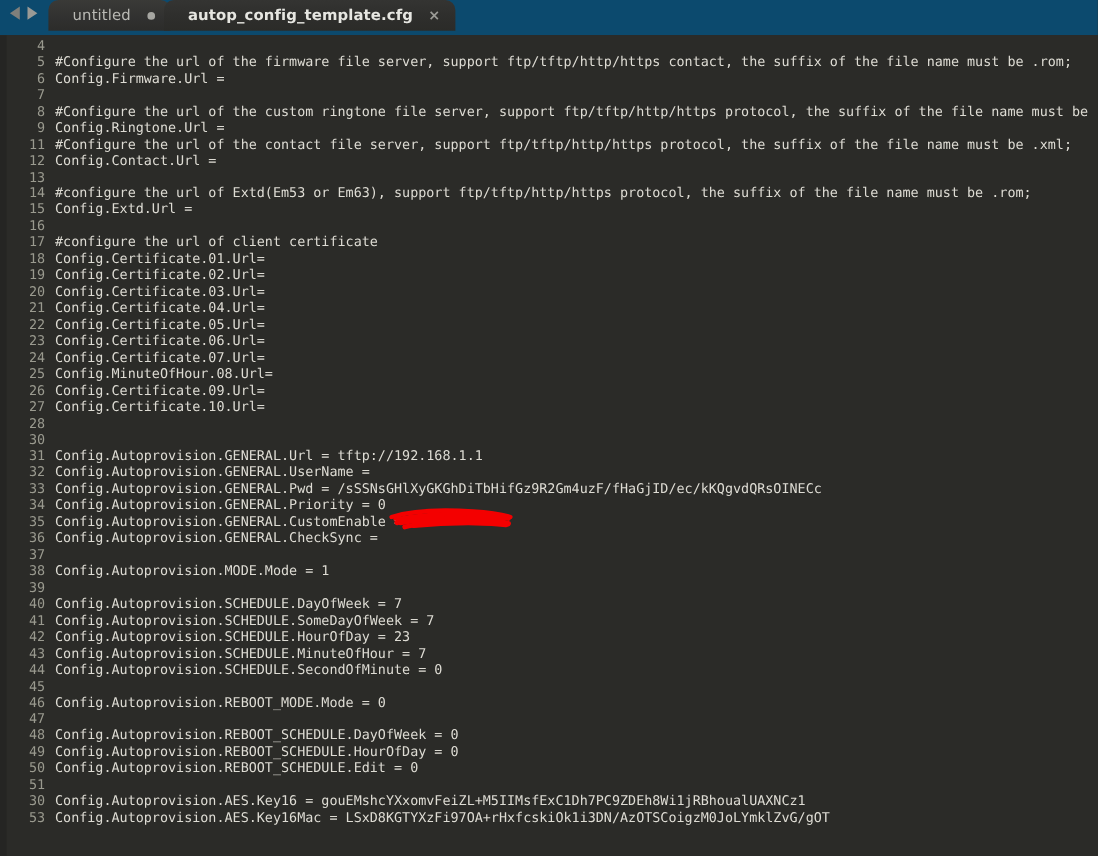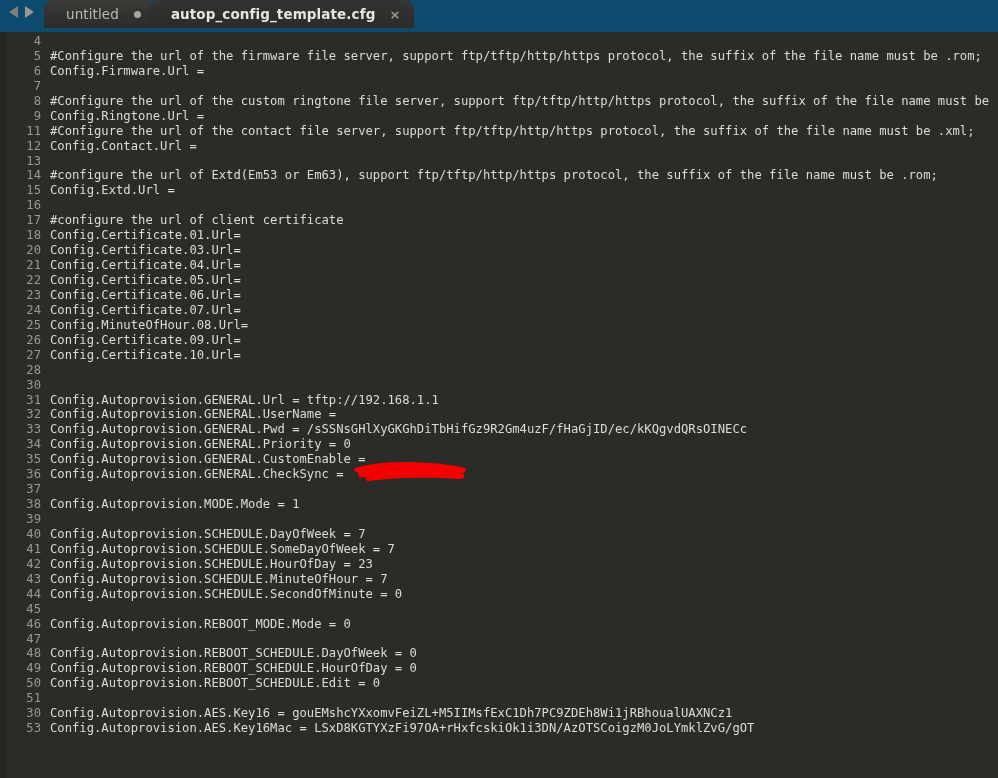--- a/index.html
+++ b/index.html
@@ -164,33 +164,34 @@
   <div class="tab active">
     <span class="tab-label">autop_config_template.cfg</span>
     <span class="tab-close">×</span>
   </div>
 </div>
 
 <div id="editor">
   <div id="left-strip"></div>
   <div id="code-area">
       <div class="code-line"><span class="ln">4</span><span class="src"></span></div>
-      <div class="code-line"><span class="ln">5</span><span class="src">#Configure the url of the firmware file server, support ftp/tftp/http/https protocol, the suffix of the file name must be .rom;</span></div>
+      <div class="code-line"><span class="ln">5</span><span class="src">#Configure the url of the firmware file server, support ftp/tftp/http/https contact, the suffix of the file name must be .rom;</span></div>
       <div class="code-line"><span class="ln">6</span><span class="src">Config.Firmware.Url =</span></div>
       <div class="code-line"><span class="ln">7</span><span class="src"></span></div>
       <div class="code-line"><span class="ln">8</span><span class="src">#Configure the url of the custom ringtone file server, support ftp/tftp/http/https protocol, the suffix of the file name must be .wav;</span></div>
       <div class="code-line"><span class="ln">9</span><span class="src">Config.Ringtone.Url =</span></div>
       <div class="code-line"><span class="ln">11</span><span class="src">#Configure the url of the contact file server, support ftp/tftp/http/https protocol, the suffix of the file name must be .xml;</span></div>
       <div class="code-line"><span class="ln">12</span><span class="src">Config.Contact.Url =</span></div>
       <div class="code-line"><span class="ln">13</span><span class="src"></span></div>
       <div class="code-line"><span class="ln">14</span><span class="src">#configure the url of Extd(Em53 or Em63), support ftp/tftp/http/https protocol, the suffix of the file name must be .rom;</span></div>
       <div class="code-line"><span class="ln">15</span><span class="src">Config.Extd.Url =</span></div>
       <div class="code-line"><span class="ln">16</span><span class="src"></span></div>
       <div class="code-line"><span class="ln">17</span><span class="src">#configure the url of client certificate</span></div>
       <div class="code-line"><span class="ln">18</span><span class="src">Config.Certificate.01.Url=</span></div>
+      <div class="code-line"><span class="ln">19</span><span class="src">Config.Certificate.02.Url=</span></div>
       <div class="code-line"><span class="ln">20</span><span class="src">Config.Certificate.03.Url=</span></div>
       <div class="code-line"><span class="ln">21</span><span class="src">Config.Certificate.04.Url=</span></div>
       <div class="code-line"><span class="ln">22</span><span class="src">Config.Certificate.05.Url=</span></div>
       <div class="code-line"><span class="ln">23</span><span class="src">Config.Certificate.06.Url=</span></div>
       <div class="code-line"><span class="ln">24</span><span class="src">Config.Certificate.07.Url=</span></div>
       <div class="code-line"><span class="ln">25</span><span class="src">Config.MinuteOfHour.08.Url=</span></div>
       <div class="code-line"><span class="ln">26</span><span class="src">Config.Certificate.09.Url=</span></div>
       <div class="code-line"><span class="ln">27</span><span class="src">Config.Certificate.10.Url=</span></div>
       <div class="code-line"><span class="ln">28</span><span class="src"></span></div>
       <div class="code-line"><span class="ln">30</span><span class="src"></span></div>

